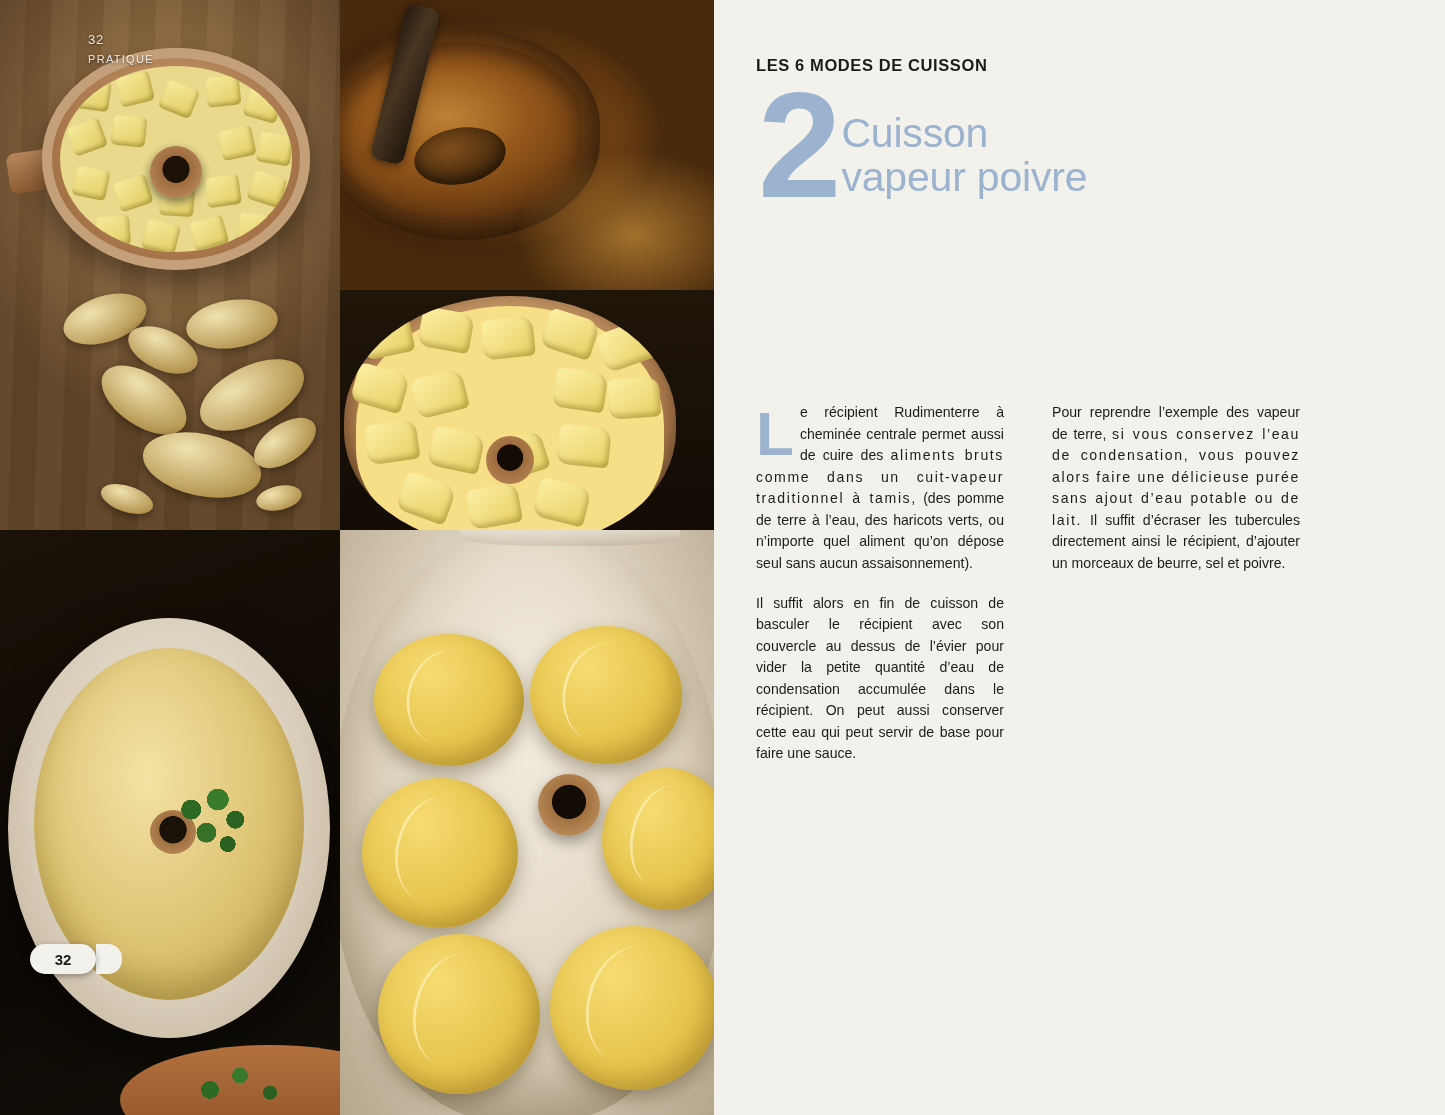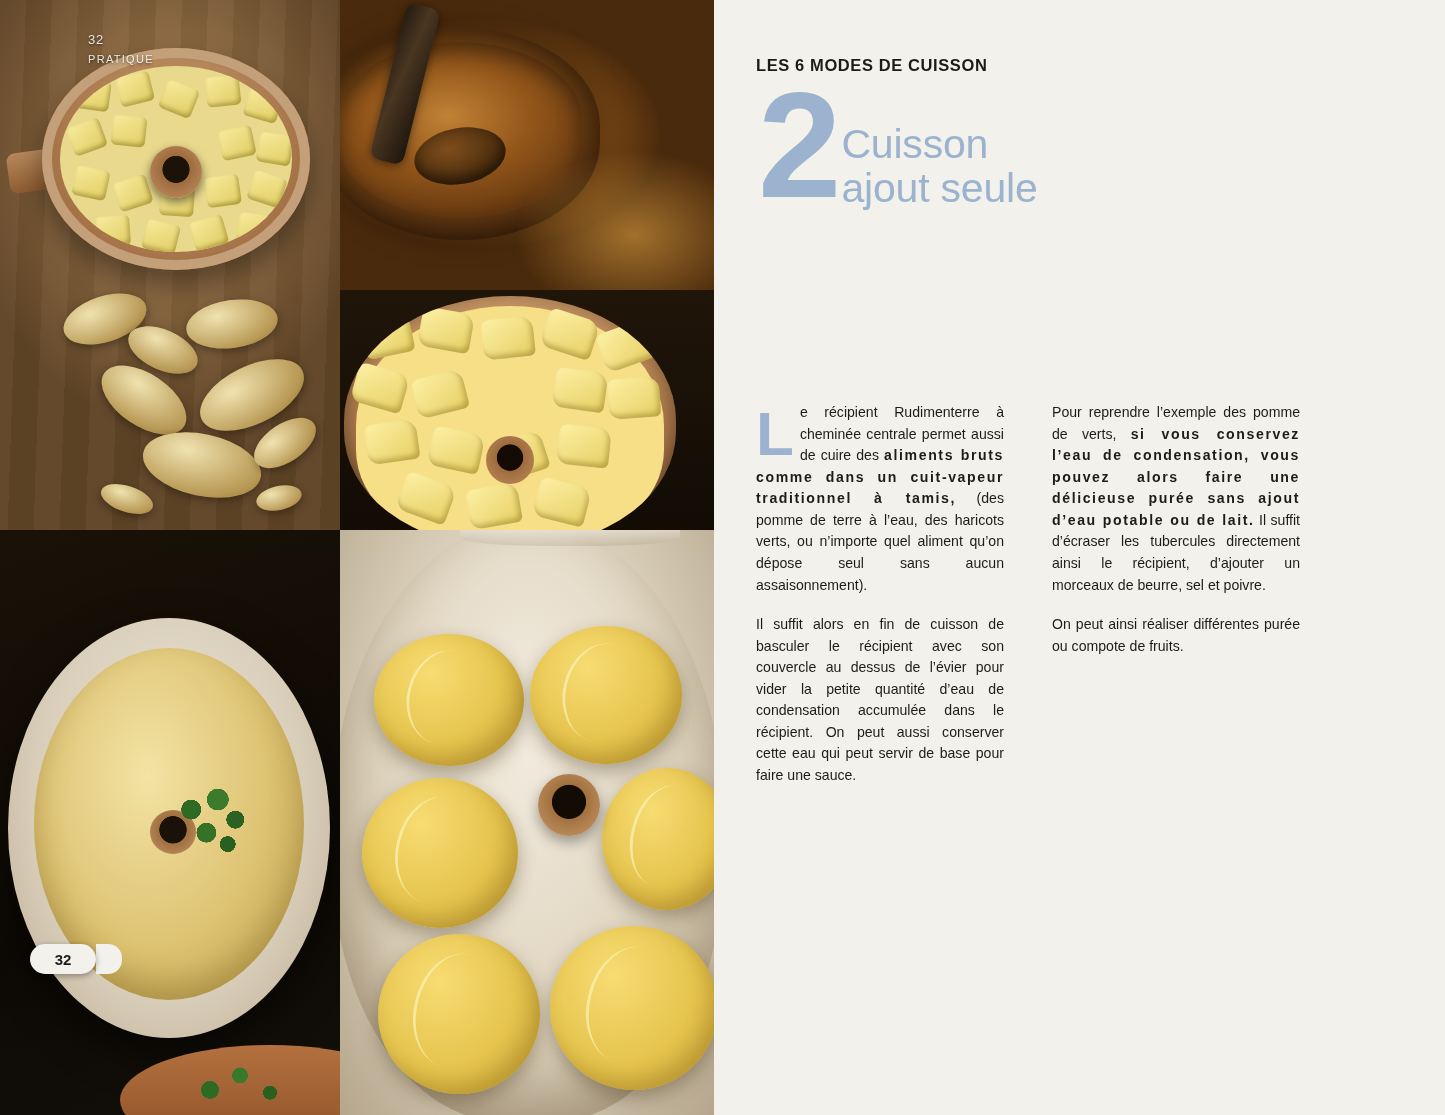--- a/index.html
+++ b/index.html
@@ -325,21 +325,21 @@
   }
   .big-number {
     font-size: 150px;
     line-height: .86;
     font-weight: 700;
     color: #9cb3cf;
     letter-spacing: -6px;
     margin-left: 2px;
   }
   .title-words {
-    margin-top: 41px;
+    margin-top: 30px;
   }
   .title-words div {
     font-size: 41px;
     line-height: 1.08;
     font-weight: 400;
     color: #9cb3cf;
     letter-spacing: -0.2px;
   }
   .standfirst {
     position: absolute;
@@ -370,21 +370,21 @@
   .col p.last { margin-bottom: 0; }
   .dropcap {
     float: left;
     font-size: 62px;
     line-height: .78;
     font-weight: 700;
     color: #9cb3cf;
     padding: 6px 6px 0 0;
     margin-top: 2px;
   }
-  .b { font-weight: 700; }
+  .b { font-weight: 400; }
   .wide { letter-spacing: 1.6px; }
 </style>
 </head>
 <body>
 
 <div class="page">
 
   <div class="photo-grid">
 
     <div class="cell cell-spice">
@@ -485,32 +485,31 @@
   </div>
 
   <div class="text-page">
 
     <div class="kicker">LES 6 MODES DE CUISSON</div>
 
     <div class="title-block">
       <div class="big-number">2</div>
       <div class="title-words">
         <div>Cuisson</div>
-        <div>ajout seule</div>
+        <div>vapeur poivre</div>
       </div>
     </div>
 
 
     <div class="columns">
 
       <div class="col">
         <p><span class="dropcap">L</span><span>e récipient Rudimenterre à cheminée centrale permet aussi de cuire des </span><span class="b wide">aliments bruts comme dans un cuit-vapeur traditionnel à tamis,</span><span> (des pomme de terre à l’eau, des haricots verts, ou n’importe quel aliment qu’on dépose seul sans aucun assaisonnement).</span></p>
         <p>Il suffit alors en fin de cuisson de basculer le récipient avec son couvercle au dessus de l’évier pour vider la petite quantité d’eau de condensation accumulée dans le récipient. On peut aussi conserver cette eau qui peut servir de base pour faire une sauce.</p>
       </div>
 
       <div class="col">
-        <p><span>Pour reprendre l’exemple des pomme de verts, </span><span class="b wide">si vous conservez l’eau de condensation, vous pouvez alors faire une délicieuse purée sans ajout d’eau potable ou de lait.</span><span> Il suffit d’écraser les tubercules directement ainsi le récipient, d’ajouter un morceaux de beurre, sel et poivre.</span></p>
-        <p class="last">On peut ainsi réaliser différentes purée ou compote de fruits.</p>
+        <p><span>Pour reprendre l’exemple des vapeur de terre, </span><span class="b wide">si vous conservez l’eau de condensation, vous pouvez alors faire une délicieuse purée sans ajout d’eau potable ou de lait.</span><span> Il suffit d’écraser les tubercules directement ainsi le récipient, d’ajouter un morceaux de beurre, sel et poivre.</span></p>
       </div>
 
     </div>
   </div>
 </div>
 
 </body></html>

